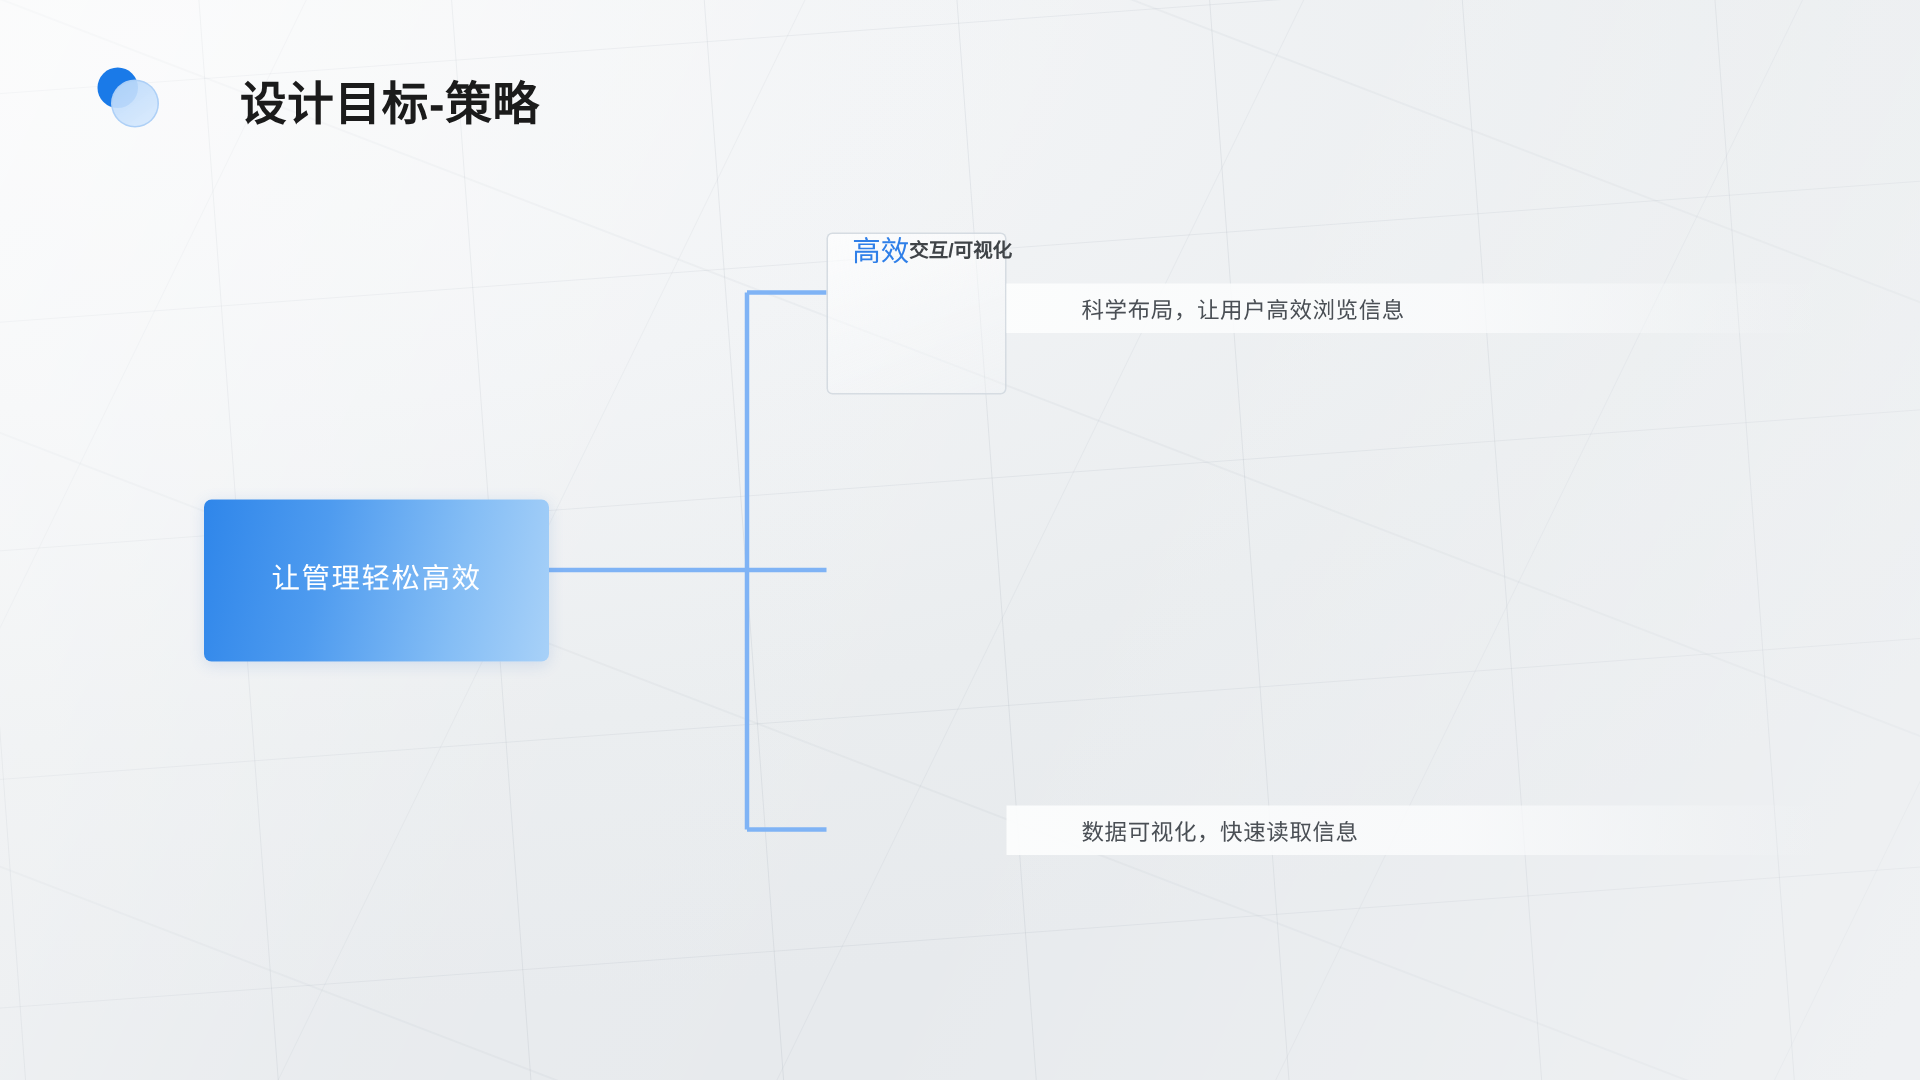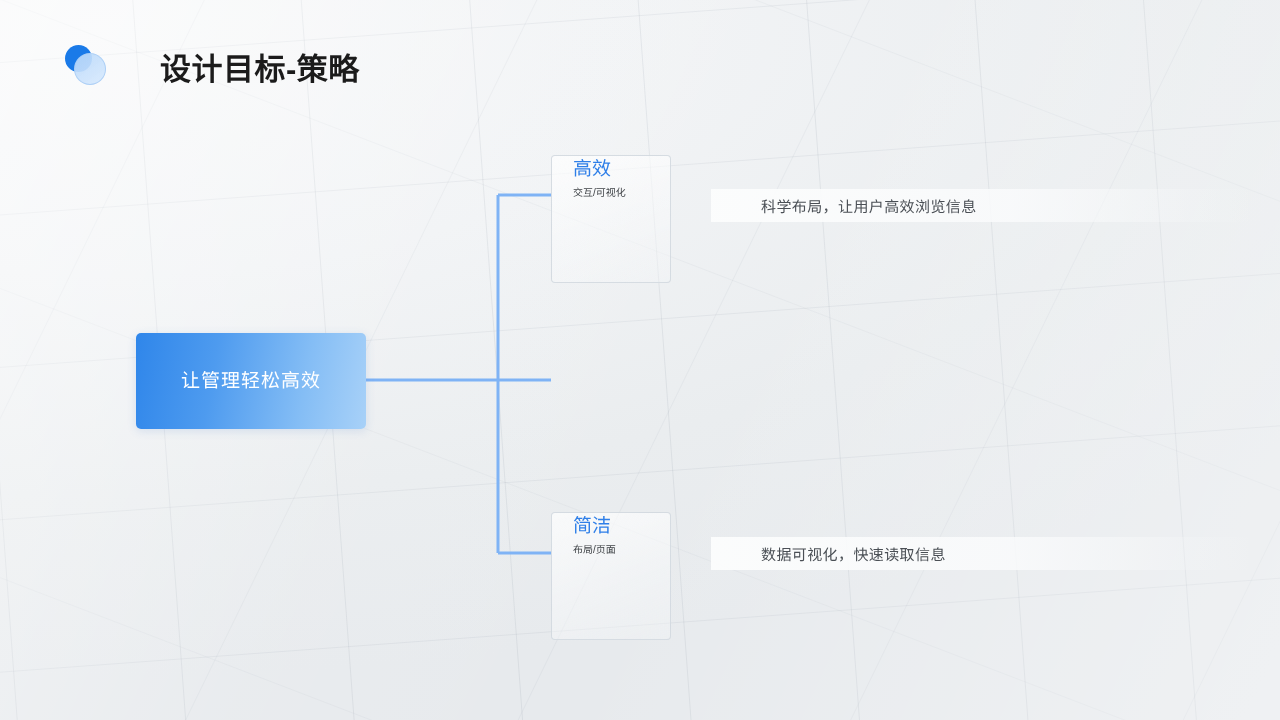--- a/index.html
+++ b/index.html
@@ -113,21 +113,21 @@
     height: 720px;
     pointer-events: none;
   }
 
   
   .root-node {
     position: absolute;
     left: 136px;
     top: 333px;
     width: 230px;
-    height: 96px;
+    height: 108px;
     border-radius: 5px;
     background: linear-gradient(100deg, #2f86ea 0%, #4e9bef 34%, #84bdf5 72%, #a8d1f8 100%);
     box-shadow: 0 2px 10px rgba(60,120,200,0.16);
     display: flex;
     flex-direction: row;
     align-items: center;
     justify-content: center;
     box-sizing: border-box;
   }
   .root-node .line {
@@ -135,47 +135,48 @@
     font-size: 19px;
     line-height: 30px;
     letter-spacing: 1px;
     white-space: nowrap;
   }
 
   
   .branch-card {
     position: absolute;
     width: 120px;
-    height: 128px;
+    height: 108px;
     box-sizing: border-box;
     border: 1px solid rgba(210,216,223,0.9);
     border-radius: 4px;
     background: linear-gradient(160deg, rgba(255,255,255,0.72) 0%, rgba(250,251,252,0.5) 55%, rgba(244,246,248,0.38) 100%);
     display: flex;
-    flex-direction: column;
-    justify-content: flex-start;
+    flex-direction: row;
+    justify-content: center;
     padding-left: 21px;
   }
   .branch-card .b-title {
     font-size: 19px;
     color: #2f7fe8;
     line-height: 26px;
     white-space: nowrap;
   }
   .branch-card .b-sub {
-    font-size: 10px;
+    font-size: 13px;
     color: #404448;
     line-height: 22px;
     white-space: nowrap;
+    font-weight: bold;
   }
 
   
   .desc-strip {
     position: absolute;
-    left: 711px;
+    left: 671px;
     width: 546px;
     height: 33px;
     display: flex;
     align-items: center;
     padding-left: 50px;
     box-sizing: border-box;
     background: linear-gradient(to right, rgba(252,253,253,0.95) 0%, rgba(250,251,252,0.85) 55%, rgba(246,248,249,0.25) 88%, rgba(244,246,248,0.0) 100%);
   }
   .desc-strip .d-text {
     font-size: 15px;
@@ -219,21 +220,17 @@
 
   <div class="branch-card" style="left:551px; top:155px;">
     <div class="b-title">高效</div>
     <div class="b-sub">交互/可视化</div>
   </div>
   <div class="desc-strip" style="top:189px;">
     <div class="d-text">科学布局，让用户高效浏览信息</div>
   </div>
 
 
-  <div class="branch-card" style="left:551px; top:512px;">
-    <div class="b-title">简洁</div>
-    <div class="b-sub">布局/页面</div>
-  </div>
   <div class="desc-strip" style="top:537px;">
     <div class="d-text">数据可视化，快速读取信息</div>
   </div>
 
 </div>
 
 </body></html>

